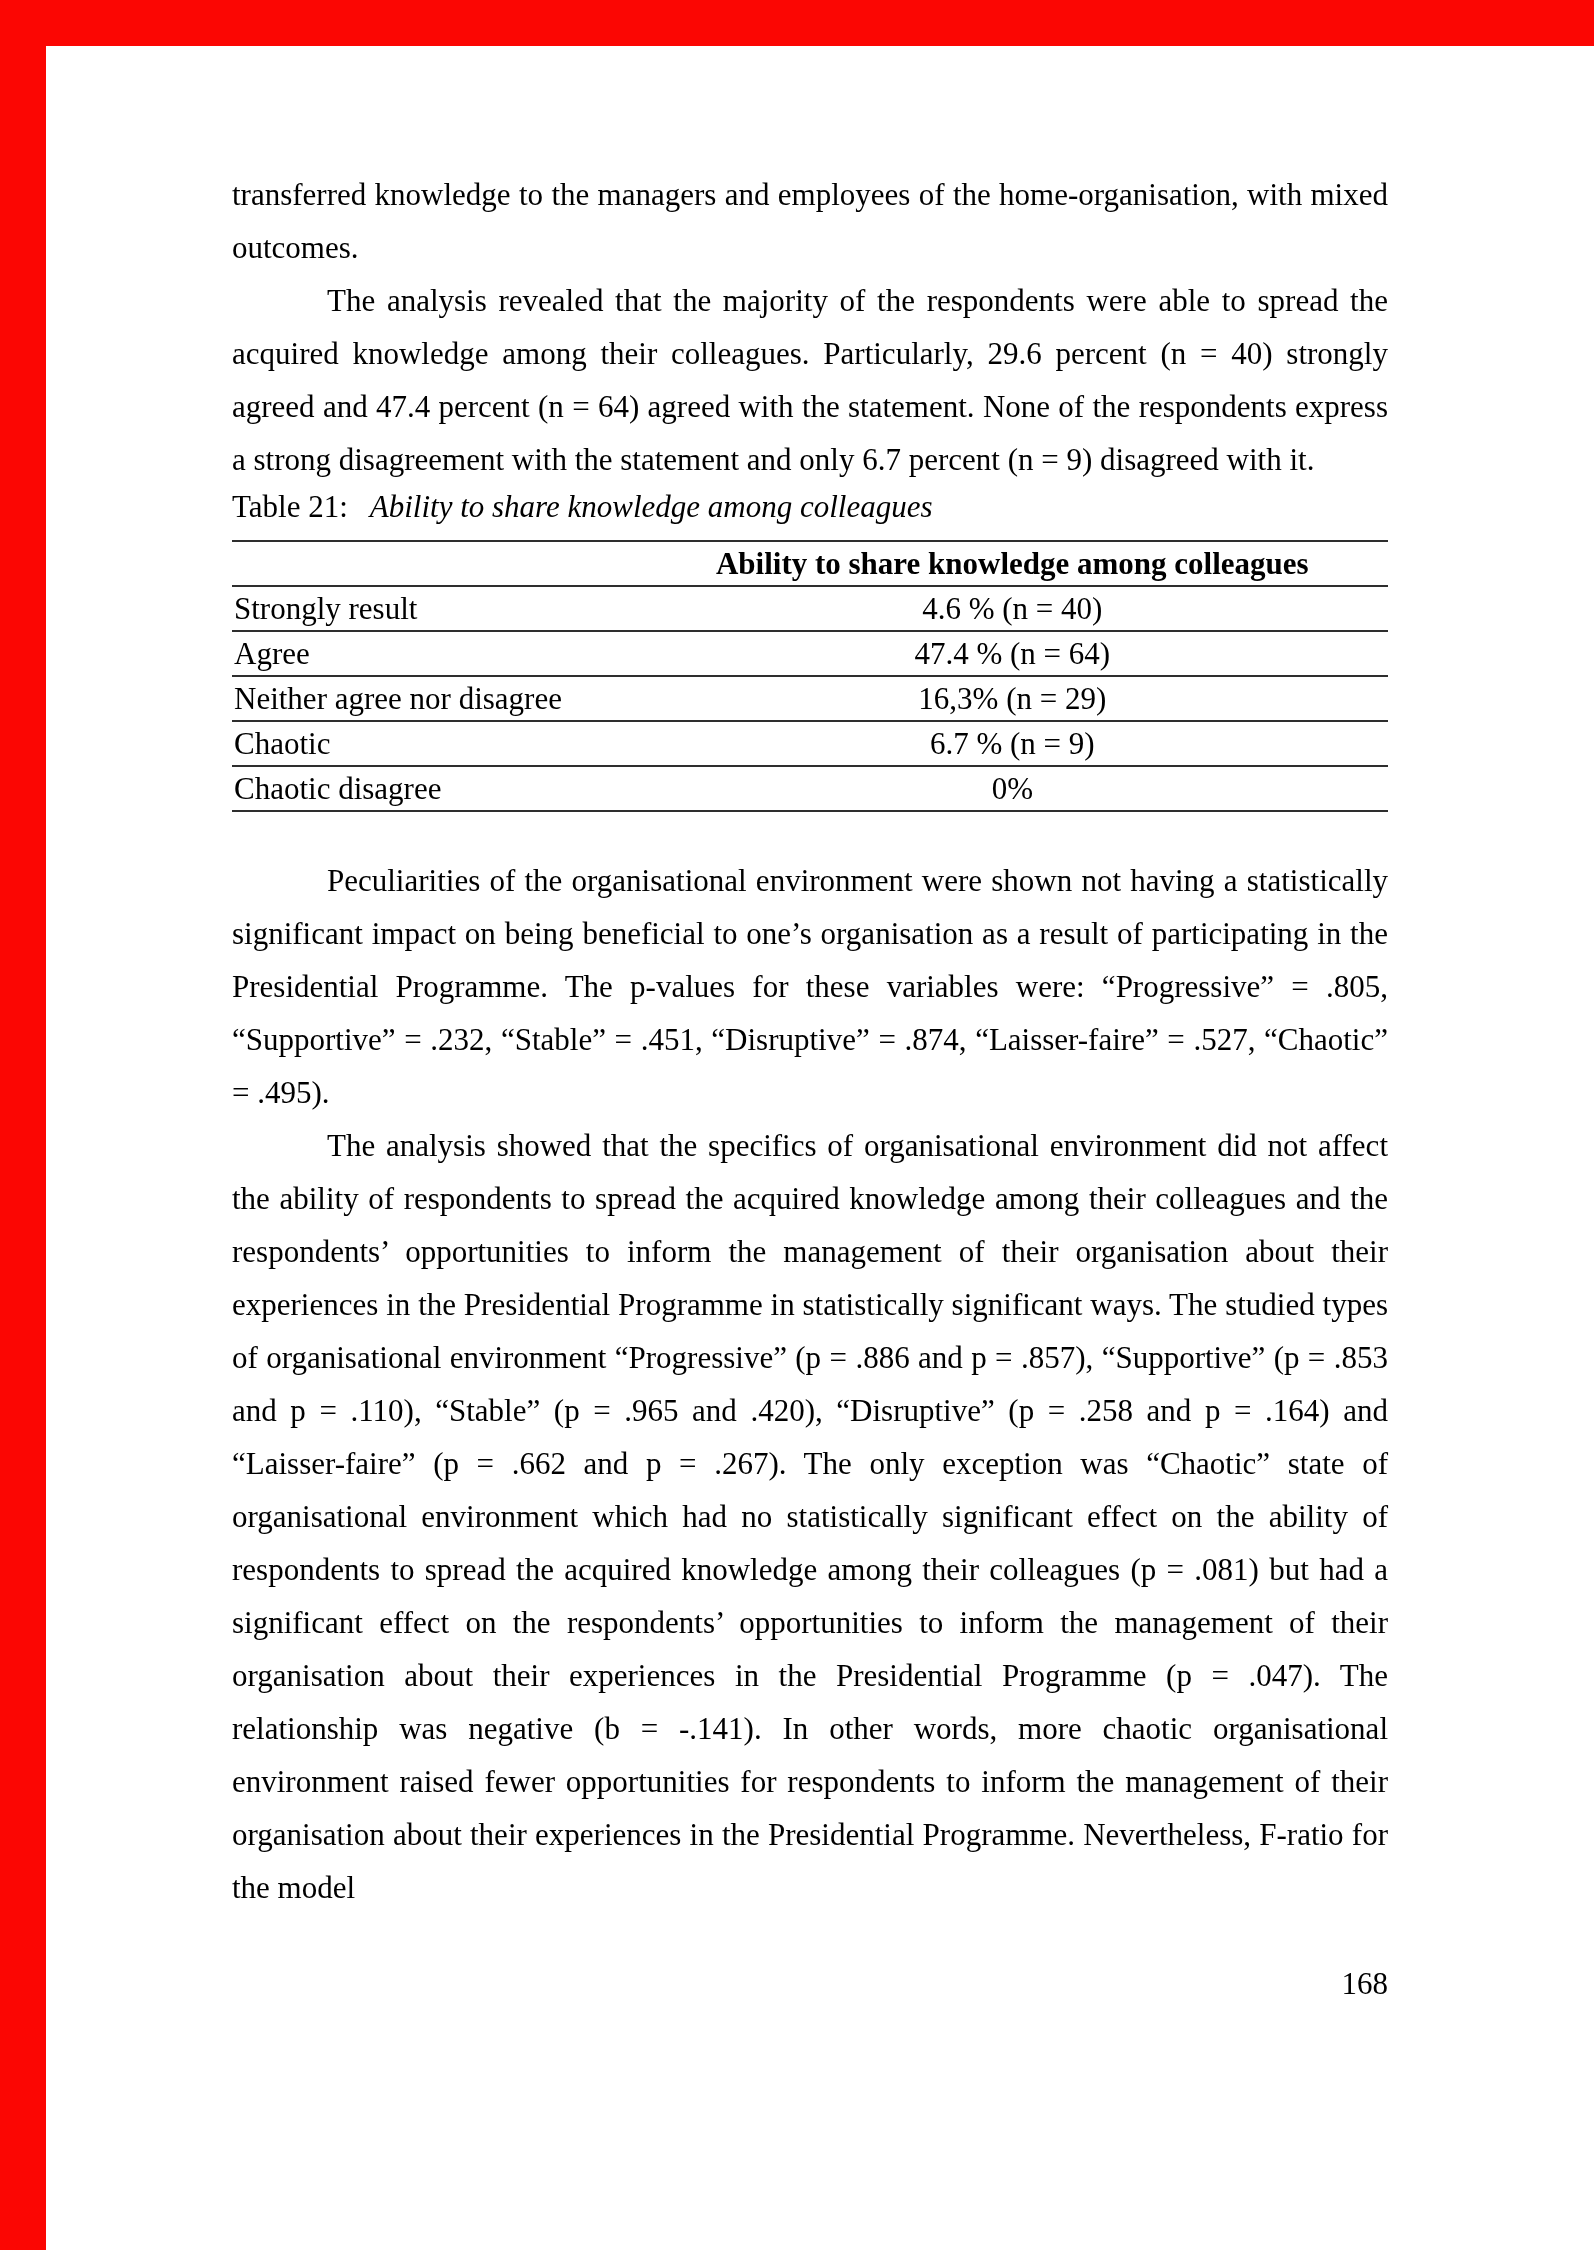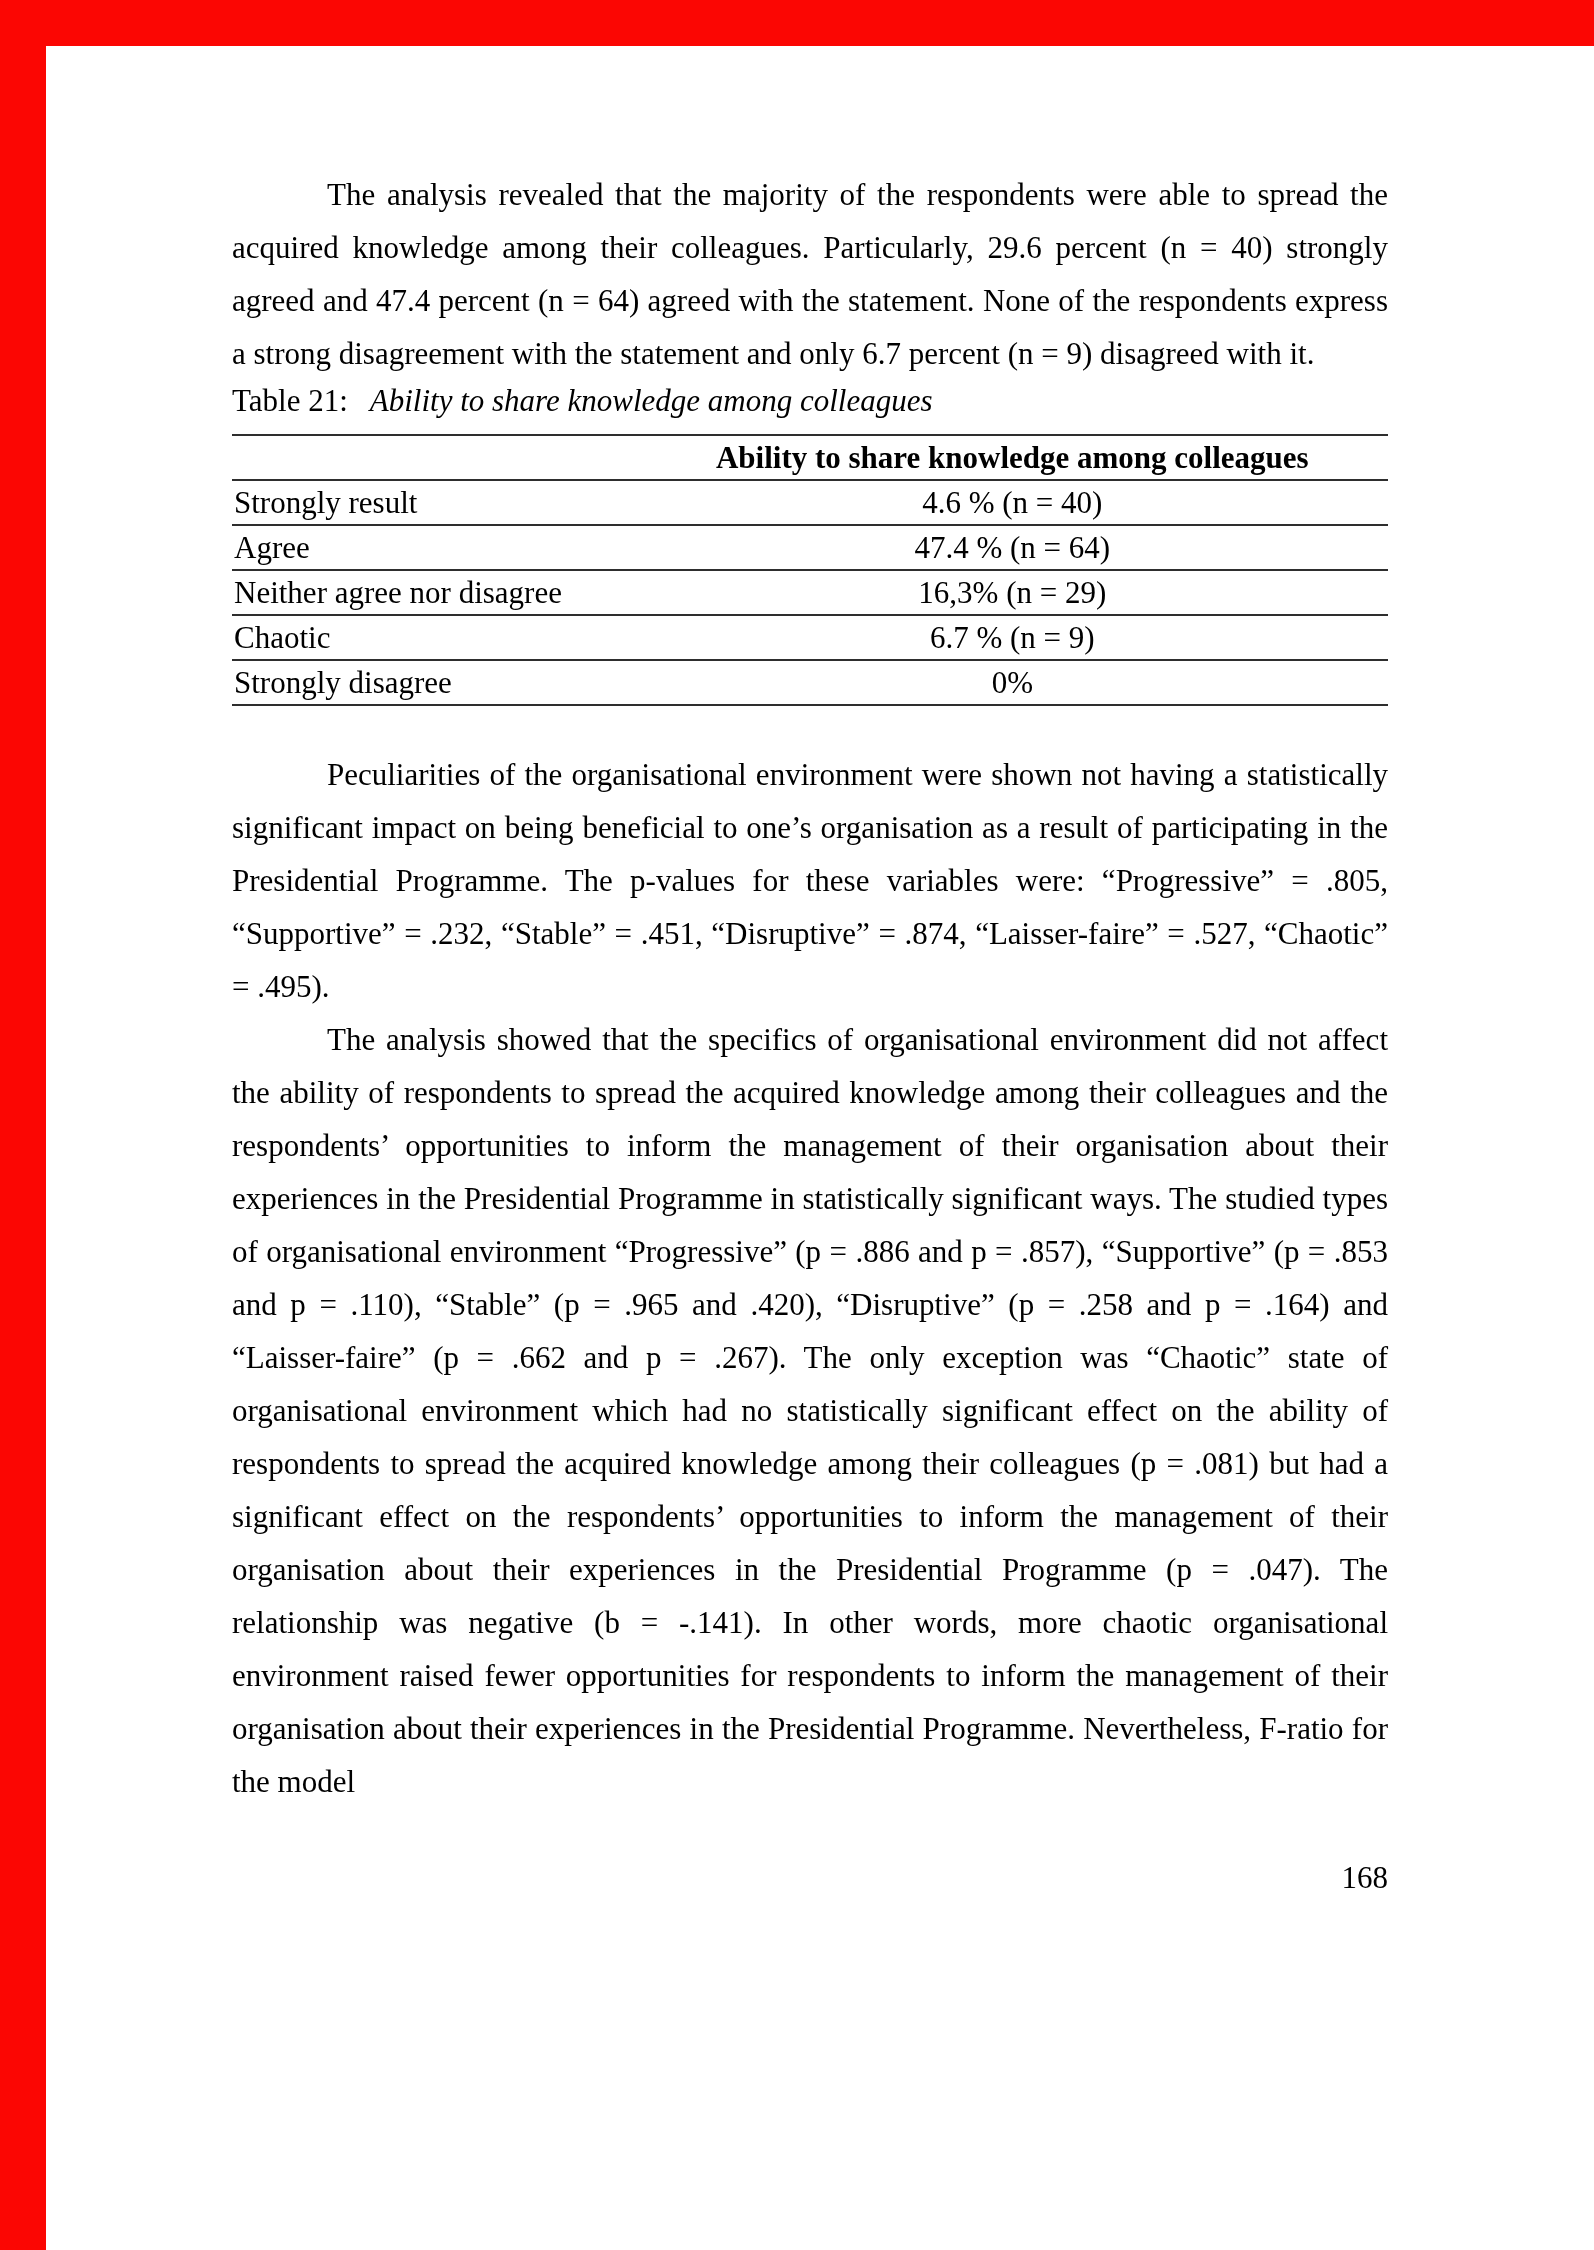--- a/index.html
+++ b/index.html
@@ -89,20 +89,21 @@
 </style>
 </head>
 <body>
 
 <div class="page">
   <div class="edge-top"></div>
   <div class="edge-left"></div>
 
   <div class="content">
 
+    <p class="para">transferred knowledge to the managers and employees of the home-organisation, with mixed outcomes.</p>
 
     <p class="para indent">The analysis revealed that the majority of the respondents were able to spread the acquired knowledge among their colleagues. Particularly, 29.6 percent (n = 40) strongly agreed and 47.4 percent (n = 64) agreed with the statement. None of the respondents express a strong disagreement with the statement and only 6.7 percent (n = 9) disagreed with it.</p>
 
     <div class="table-caption">
       <span class="caption-label">Table 21:</span><span class="caption-title">Ability to share knowledge among colleagues</span>
     </div>
 
     <table class="results">
       <thead>
         <tr>
@@ -121,21 +122,21 @@
         </tr>
         <tr>
           <td class="col-label">Neither agree nor disagree</td>
           <td class="col-value">16,3% (n = 29)</td>
         </tr>
         <tr>
           <td class="col-label">Chaotic</td>
           <td class="col-value">6.7 % (n = 9)</td>
         </tr>
         <tr>
-          <td class="col-label">Strongly disagree</td>
+          <td class="col-label">Chaotic disagree</td>
           <td class="col-value">0%</td>
         </tr>
       </tbody>
     </table>
 
     <p class="para indent after-table">Peculiarities of the organisational environment were shown not having a statistically significant impact on being beneficial to one’s organisation as a result of participating in the Presidential Programme. The p-values for these variables were: “Progressive” = .805, “Supportive” = .232, “Stable” = .451, “Disruptive” = .874, “Laisser-faire” = .527, “Chaotic” = .495).</p>
 
     <p class="para indent">The analysis showed that the specifics of organisational environment did not affect the ability of respondents to spread the acquired knowledge among their colleagues and the respondents’ opportunities to inform the management of their organisation about their experiences in the Presidential Programme in statistically significant ways. The studied types of organisational environment “Progressive” (p = .886 and p = .857), “Supportive” (p = .853 and p = .110), “Stable” (p = .965 and .420), “Disruptive” (p = .258 and p = .164) and “Laisser-faire” (p = .662 and p = .267). The only exception was “Chaotic” state of organisational environment which had no statistically significant effect on the ability of respondents to spread the acquired knowledge among their colleagues (p = .081) but had a significant effect on the respondents’ opportunities to inform the management of their organisation about their experiences in the Presidential Programme (p = .047). The relationship was negative (b = -.141). In other words, more chaotic organisational environment raised fewer opportunities for respondents to inform the management of their organisation about their experiences in the Presidential Programme. Nevertheless, F-ratio for the model</p>
 
     <div class="page-number">168</div>

